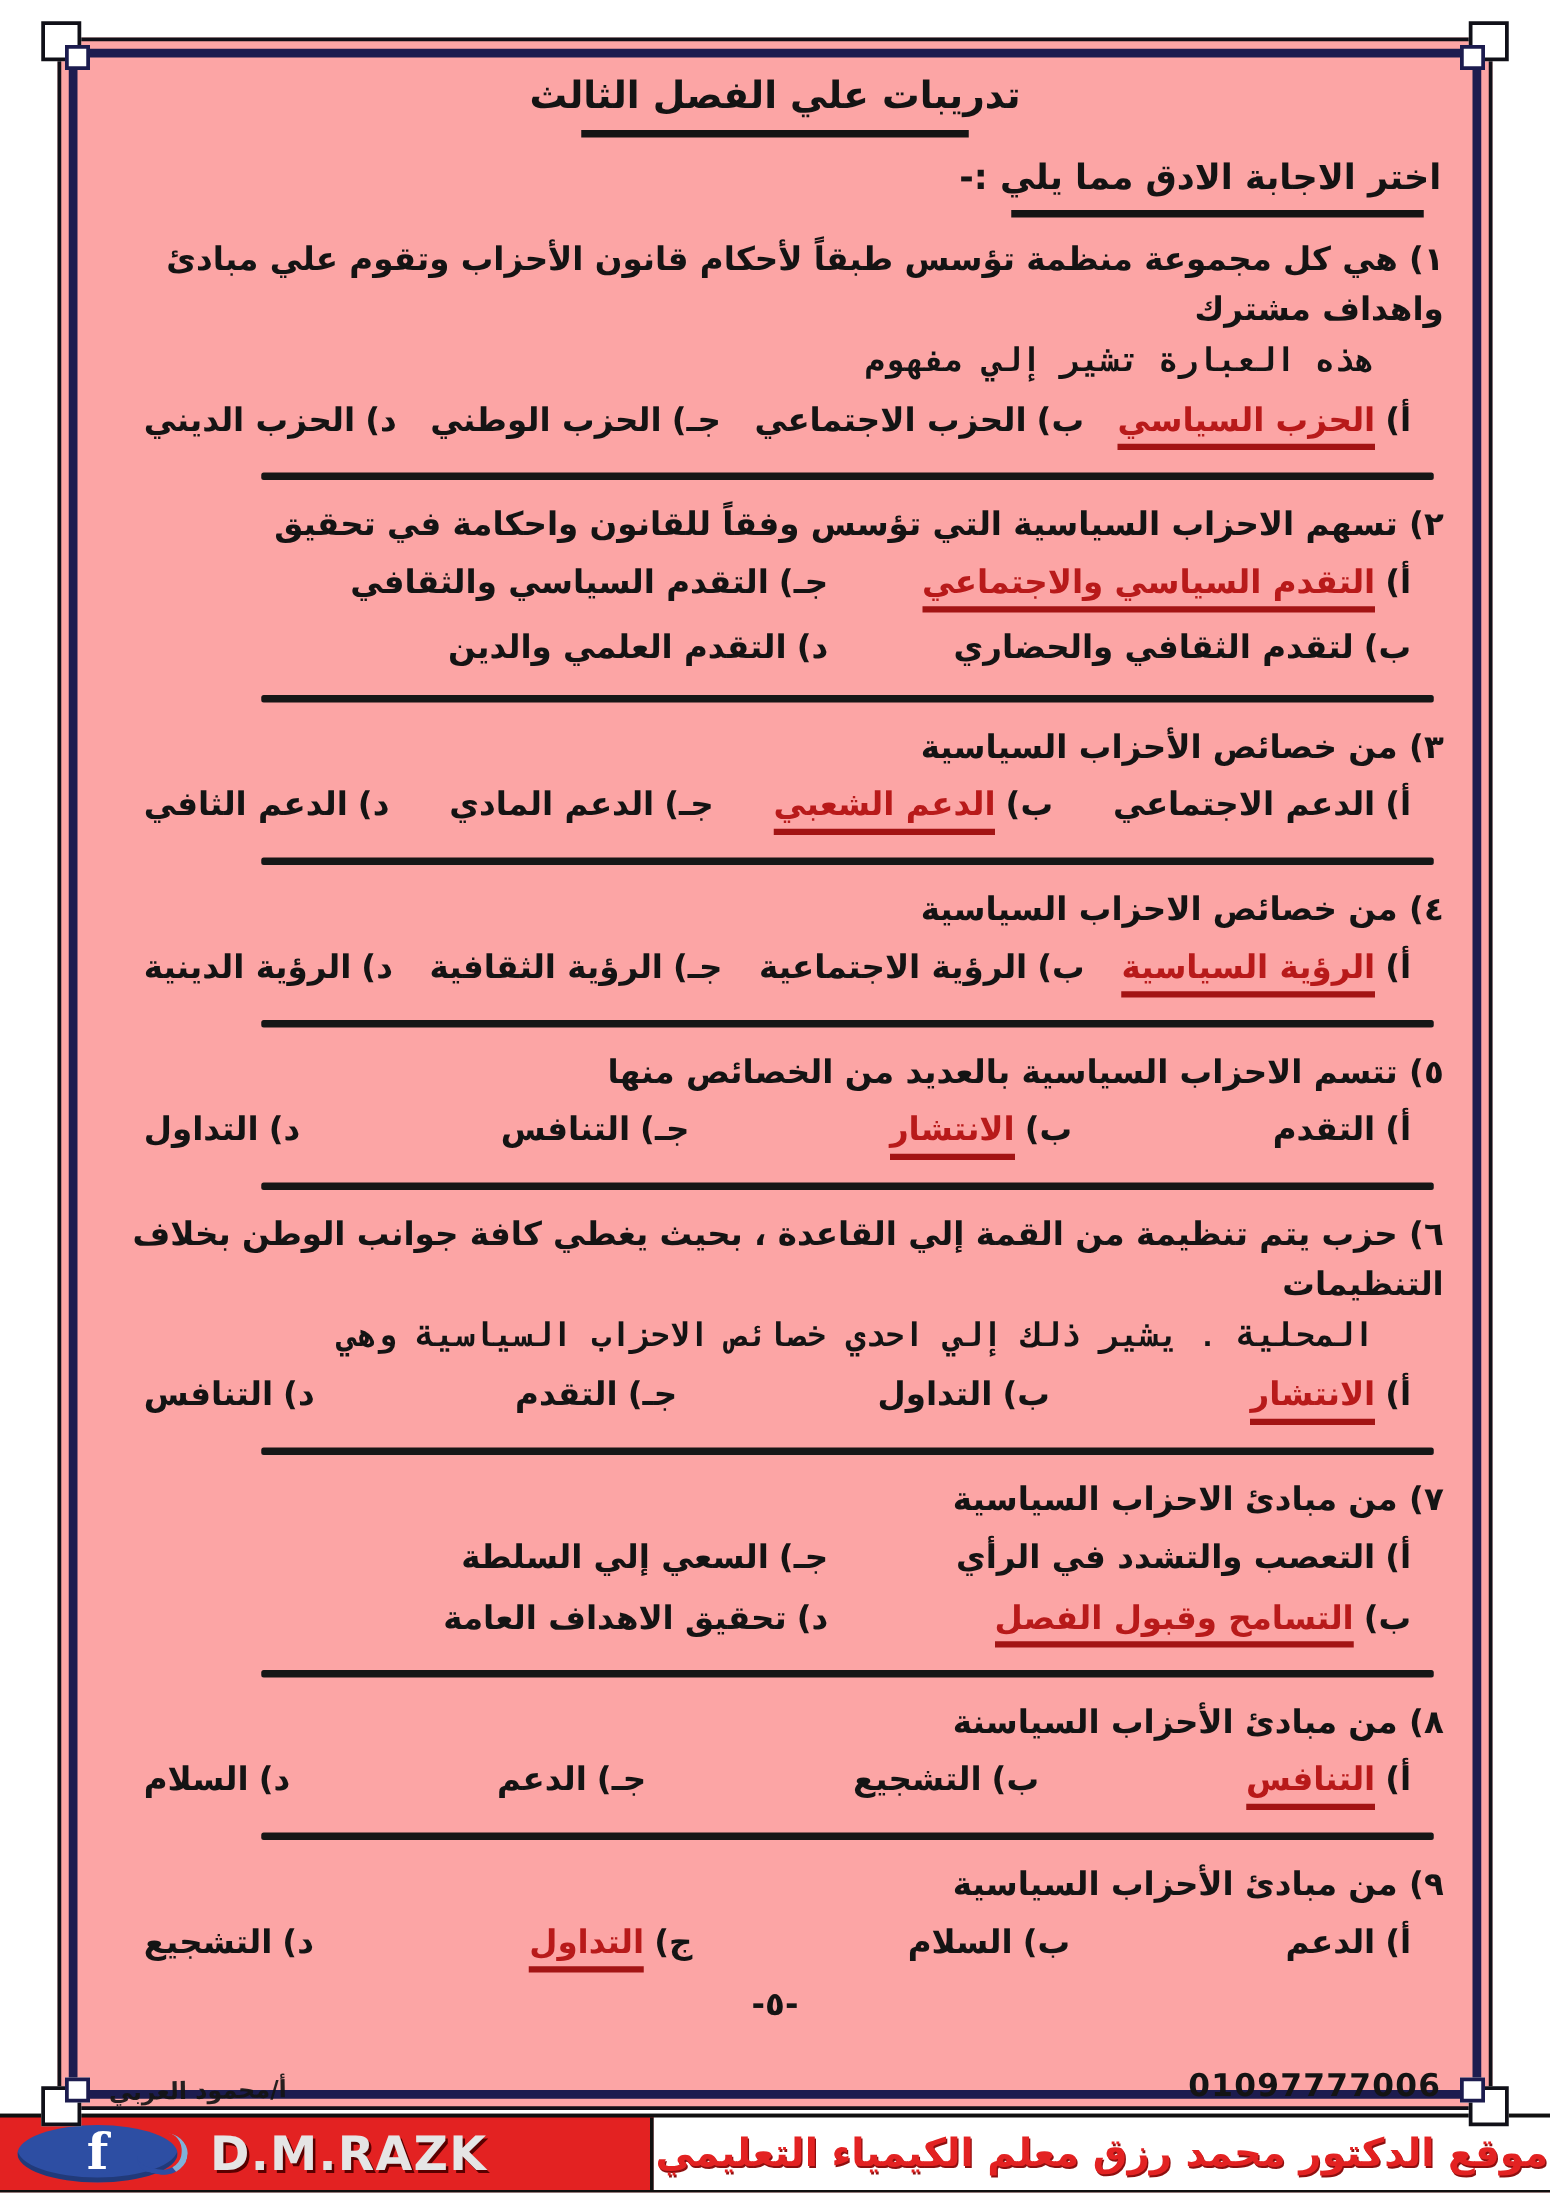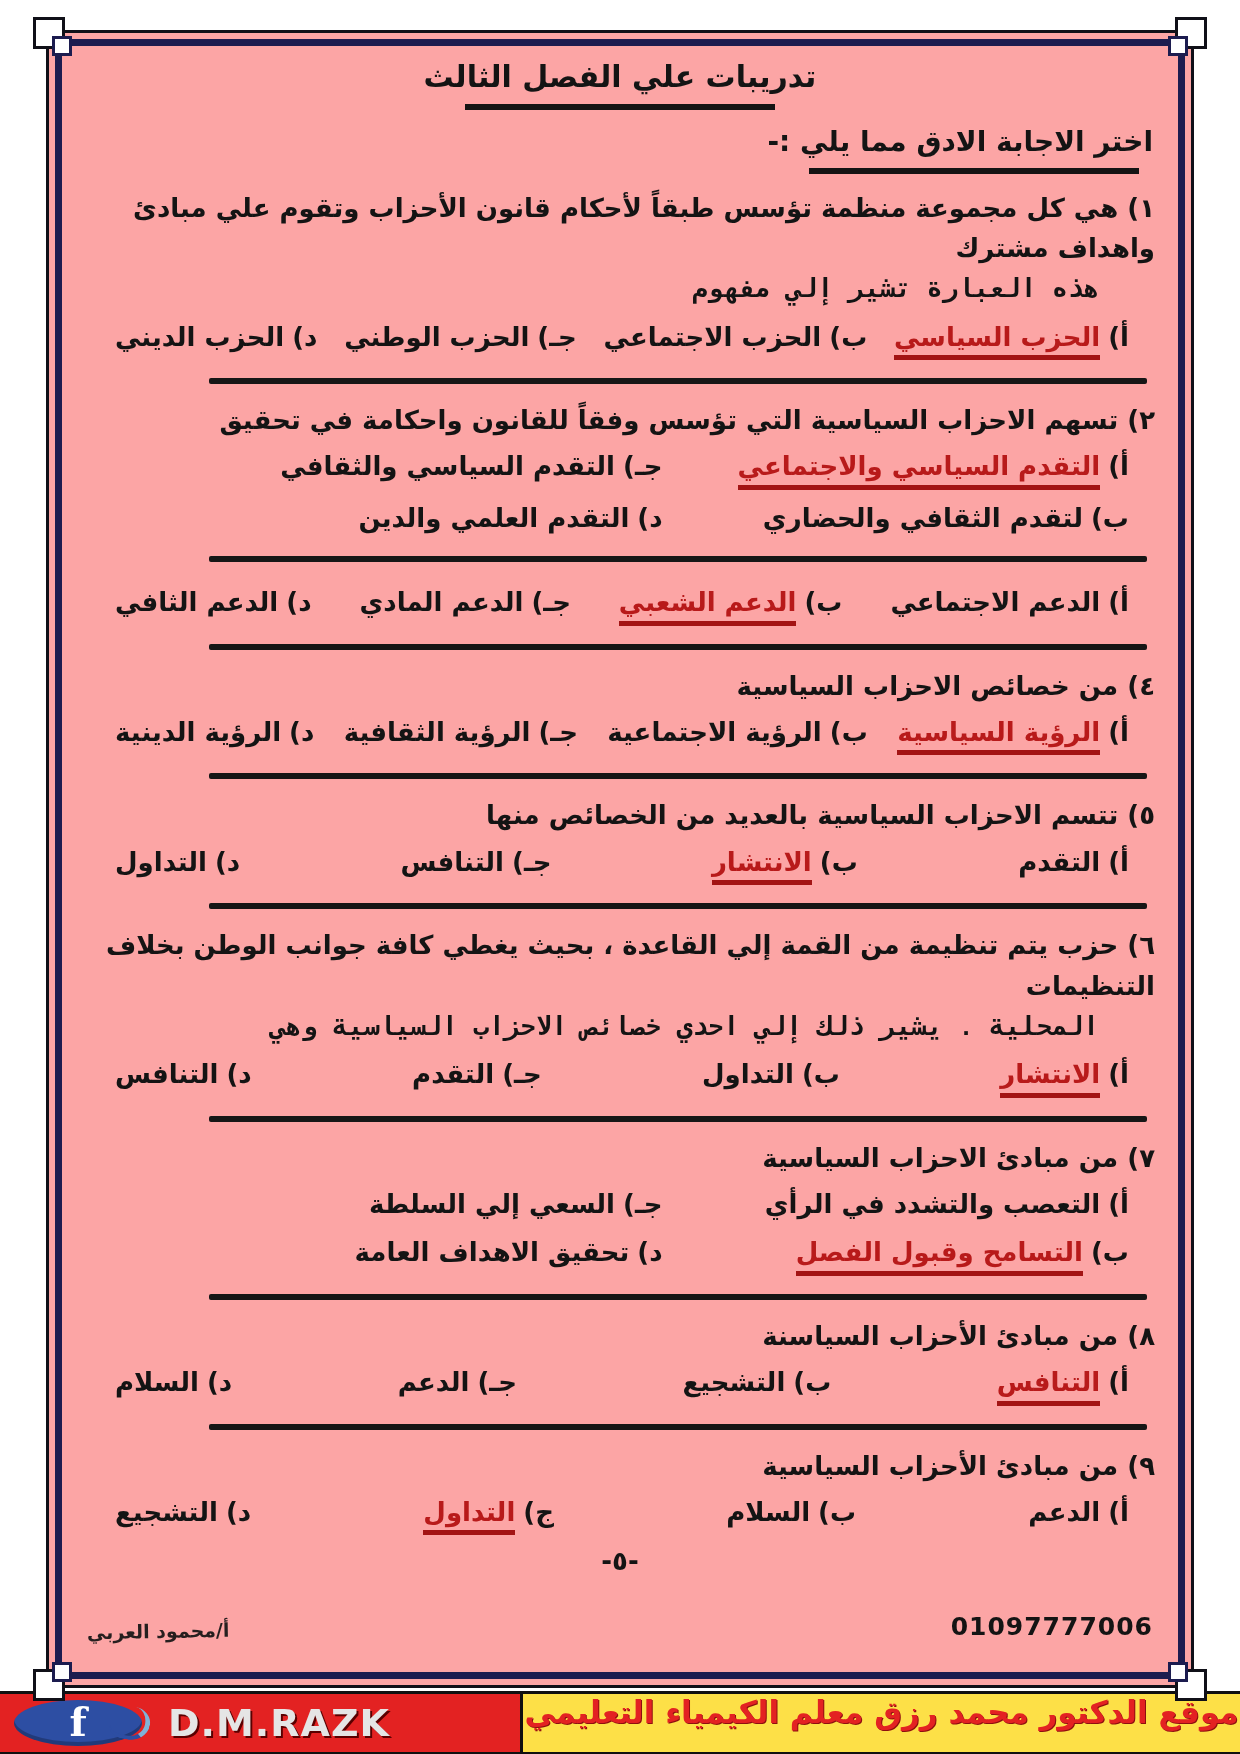--- a/index.html
+++ b/index.html
@@ -83,21 +83,21 @@
   .fb-logo::after{
     content:"";position:absolute;right:-8px;top:6px;width:34px;height:30px;
     border-right:5px solid #7fb2d9;border-bottom:4px solid #2d4ea3;border-radius:0 60% 70% 40%;
     transform:rotate(12deg);
   }
   .brand{
     font-size:38px;font-weight:700;color:#e5e5e5;letter-spacing:1px;
     text-shadow:2px 2px 0 #5a0000;white-space:nowrap;
   }
   .site-zone{
-    flex:1;background:#fde047;display:flex;align-items:flex-start;justify-content:center;
+    flex:1;background:#ffffff;display:flex;align-items:center;justify-content:center;
   }
   .site-text{
     direction:rtl;color:#e32222;font-size:31px;font-weight:700;white-space:nowrap;
     text-shadow:1px 1px 0 #8d0f0f;
   }
 </style>
 </head>
 <body>
 
 <div class="frame-outer">
@@ -134,20 +134,21 @@
           <div class="q-line">٢) تسهم الاحزاب السياسية التي تؤسس وفقاً للقانون واحكامة في تحقيق</div>
           <div class="opts grid">
             <span class="opt"><span class="opt-label">أ)</span><span class="opt-text correct">التقدم السياسي والاجتماعي</span></span>
             <span class="opt"><span class="opt-label">جـ)</span><span class="opt-text">التقدم السياسي والثقافي</span></span>
             <span class="opt"><span class="opt-label">ب)</span><span class="opt-text">لتقدم الثقافي والحضاري</span></span>
             <span class="opt"><span class="opt-label">د)</span><span class="opt-text">التقدم العلمي والدين</span></span>
           </div>
         </section>
         <div class="sep"></div>
         <section class="question">
+          <div class="q-line">٣) من خصائص الأحزاب السياسية</div>
           <div class="opts row">
             <span class="opt"><span class="opt-label">أ)</span><span class="opt-text">الدعم الاجتماعي</span></span>
             <span class="opt"><span class="opt-label">ب)</span><span class="opt-text correct">الدعم الشعبي</span></span>
             <span class="opt"><span class="opt-label">جـ)</span><span class="opt-text">الدعم المادي</span></span>
             <span class="opt"><span class="opt-label">د)</span><span class="opt-text">الدعم الثافي</span></span>
           </div>
         </section>
         <div class="sep"></div>
         <section class="question">
           <div class="q-line">٤) من خصائص الاحزاب السياسية</div>

